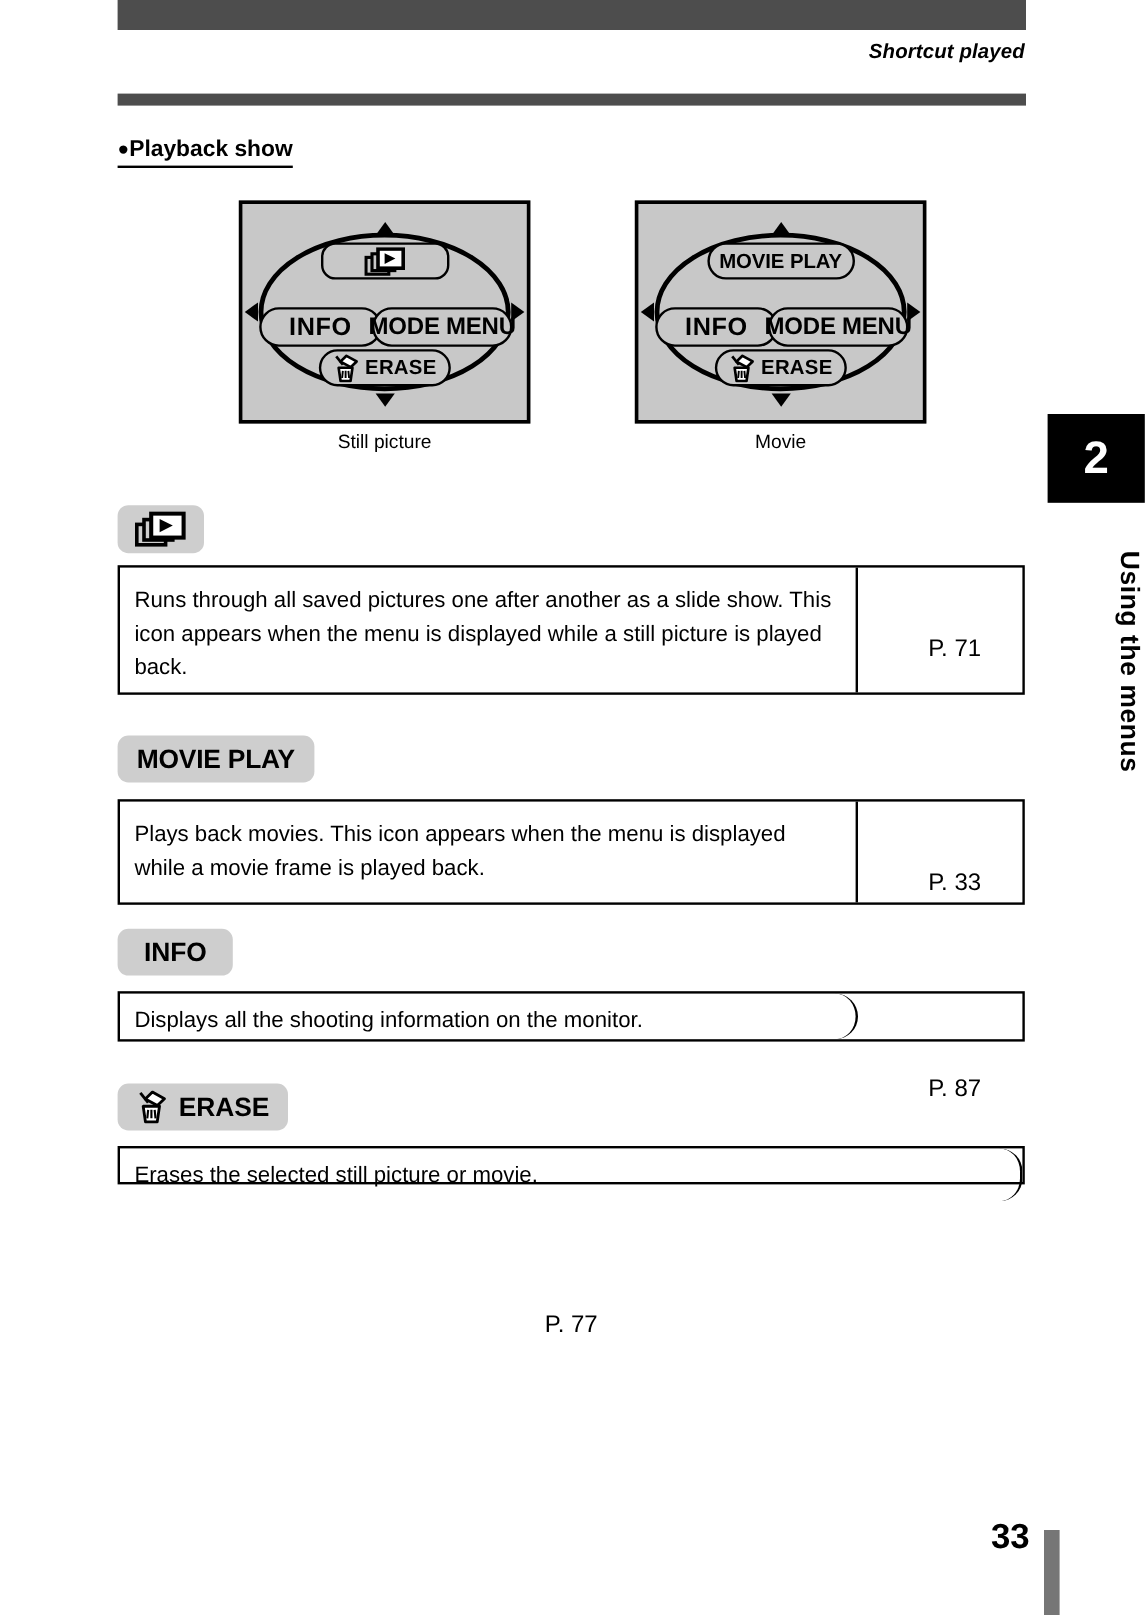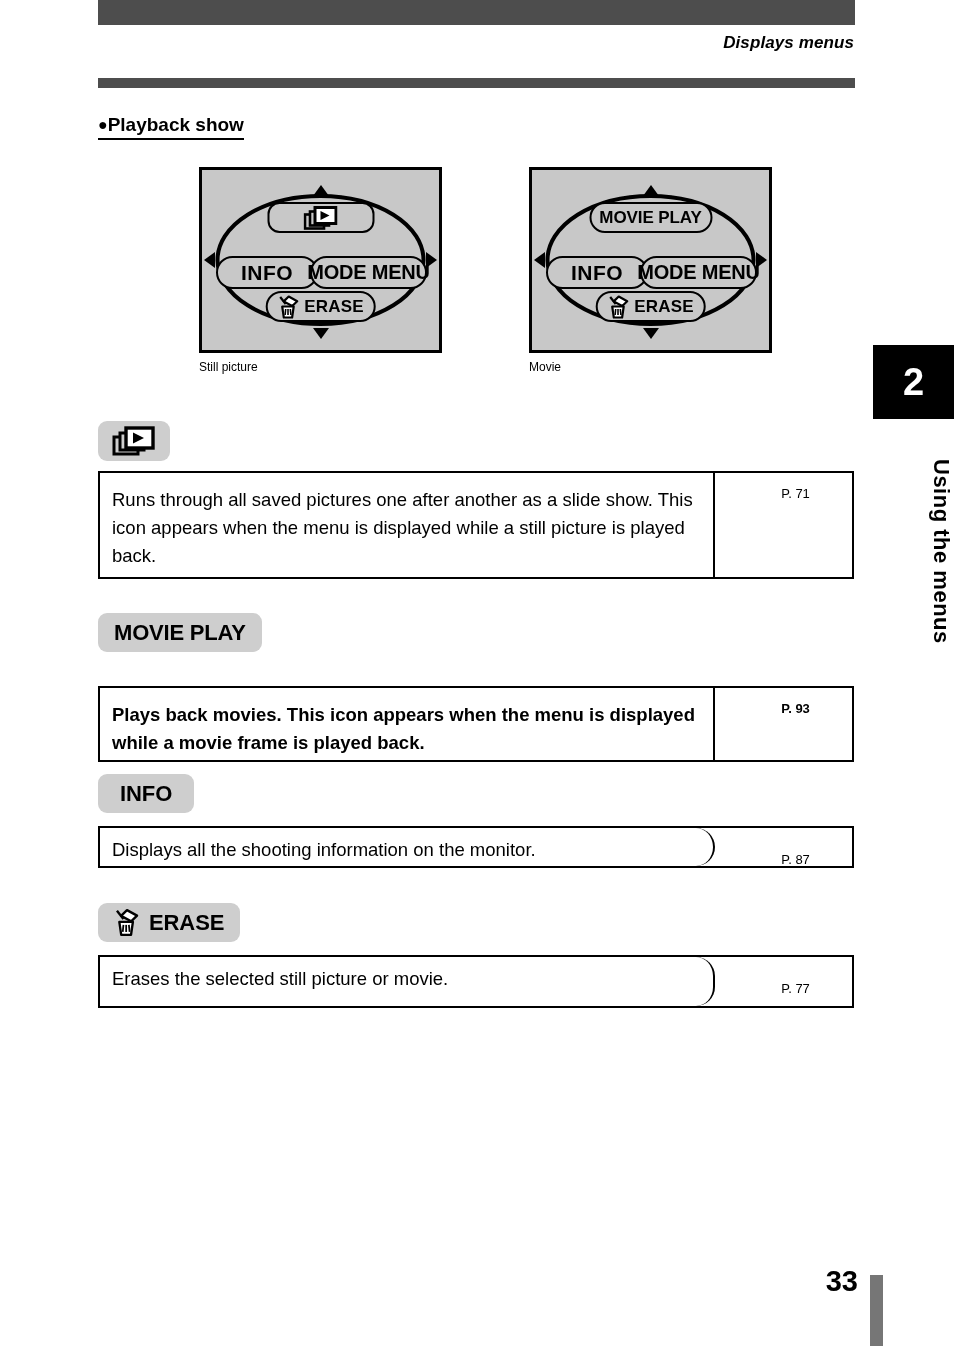--- a/index.html
+++ b/index.html
@@ -84,21 +84,21 @@
                  border-left: 8px solid transparent; border-right: 8px solid transparent; border-bottom: 11px solid #000; }
   .arrow-down  { left: 50%; margin-left: -8px; bottom: 11px;
                  border-left: 8px solid transparent; border-right: 8px solid transparent; border-top: 11px solid #000; }
   .arrow-left  { left: 2px; top: 50%; margin-top: -8px;
                  border-top: 8px solid transparent; border-bottom: 8px solid transparent; border-right: 11px solid #000; }
   .arrow-right { right: 2px; top: 50%; margin-top: -8px;
                  border-top: 8px solid transparent; border-bottom: 8px solid transparent; border-left: 11px solid #000; }
 
   .lcd-caption {
     position: absolute;
-    font-size: 12px; text-align: left; width: 243px;
+    font-size: 16px; text-align: center; width: 243px;
   }
   #cap-still { left: 199px; top: 360px; }
   #cap-movie { left: 529px; top: 360px; }
 
   
   .badge {
     position: absolute;
     background: #cecece;
     border-radius: 9px;
     display: flex; align-items: center;
@@ -124,26 +124,27 @@
     flex: 1 1 auto;
     padding: 13px 14px 13px 12px;
     font-size: 18.5px;
     line-height: 1.5;
     border-right: 2px solid #000;
   }
   .tbl .pageref {
     flex: 0 0 113px;
     display: flex; justify-content: center;
     padding-top: 13px;
-    font-size: 13px;
+    font-size: 20px;
+    margin-top: 44px;
   }
   #tbl-slideshow { top: 471px; height: 108px; }
-  #tbl-movieplay { top: 686px; height: 76px; font-weight: bold; }
+  #tbl-movieplay { top: 666px; height: 88px; }
   #tbl-info      { top: 826px; height: 42px; }
-  #tbl-erase     { top: 955px; height: 53px; }
+  #tbl-erase     { top: 955px; height: 32px; flex-direction: column; }
   #tbl-info .desc, #tbl-erase .desc { padding-top: 8px; padding-bottom: 8px; border-radius: 19px; }
   #tbl-info .pageref, #tbl-erase .pageref { padding-top: 24px; }
 
   
   .chapter-tab {
     position: absolute; right: 0px; top: 345px;
     width: 81px; height: 74px;
     background: #000;
     color: #fff;
     display: flex; align-items: center; justify-content: center;
@@ -171,21 +172,21 @@
     background: #767676;
   }
 
   
   svg { display: block; }
 </style>
 </head>
 <body>
 
 <div class="hdr-bar-top"></div>
-<div class="hdr-title">Displays menus</div>
+<div class="hdr-title">Shortcut played</div>
 <div class="hdr-bar-bottom"></div>
 
 <div class="section-heading">
   <span class="bullet">●</span><span>Playback show</span>
 </div>
 
 <div class="lcd" id="lcd-still">
   <div class="lcd-inner">
     <svg class="ell-svg" width="237" height="180" viewBox="0 0 237 180">
       <ellipse cx="118.5" cy="90" rx="103" ry="64" fill="none" stroke="#000" stroke-width="4"></ellipse>
@@ -273,21 +274,21 @@
 <div class="tbl" id="tbl-slideshow">
   <div class="desc">Runs through all saved pictures one after another as a slide show. This icon appears when the menu is displayed while a still picture is played back.</div>
   <div class="pageref">P. 71</div>
 </div>
 
 <div class="badge" id="badge-movieplay">
   <span>MOVIE PLAY</span>
 </div>
 <div class="tbl" id="tbl-movieplay">
   <div class="desc">Plays back movies. This icon appears when the menu is displayed while a movie frame is played back.</div>
-  <div class="pageref">P. 93</div>
+  <div class="pageref">P. 33</div>
 </div>
 
 <div class="badge" id="badge-info">
   <span>INFO</span>
 </div>
 <div class="tbl" id="tbl-info">
   <div class="desc">Displays all the shooting information on the monitor.</div>
   <div class="pageref">P. 87</div>
 </div>
 

